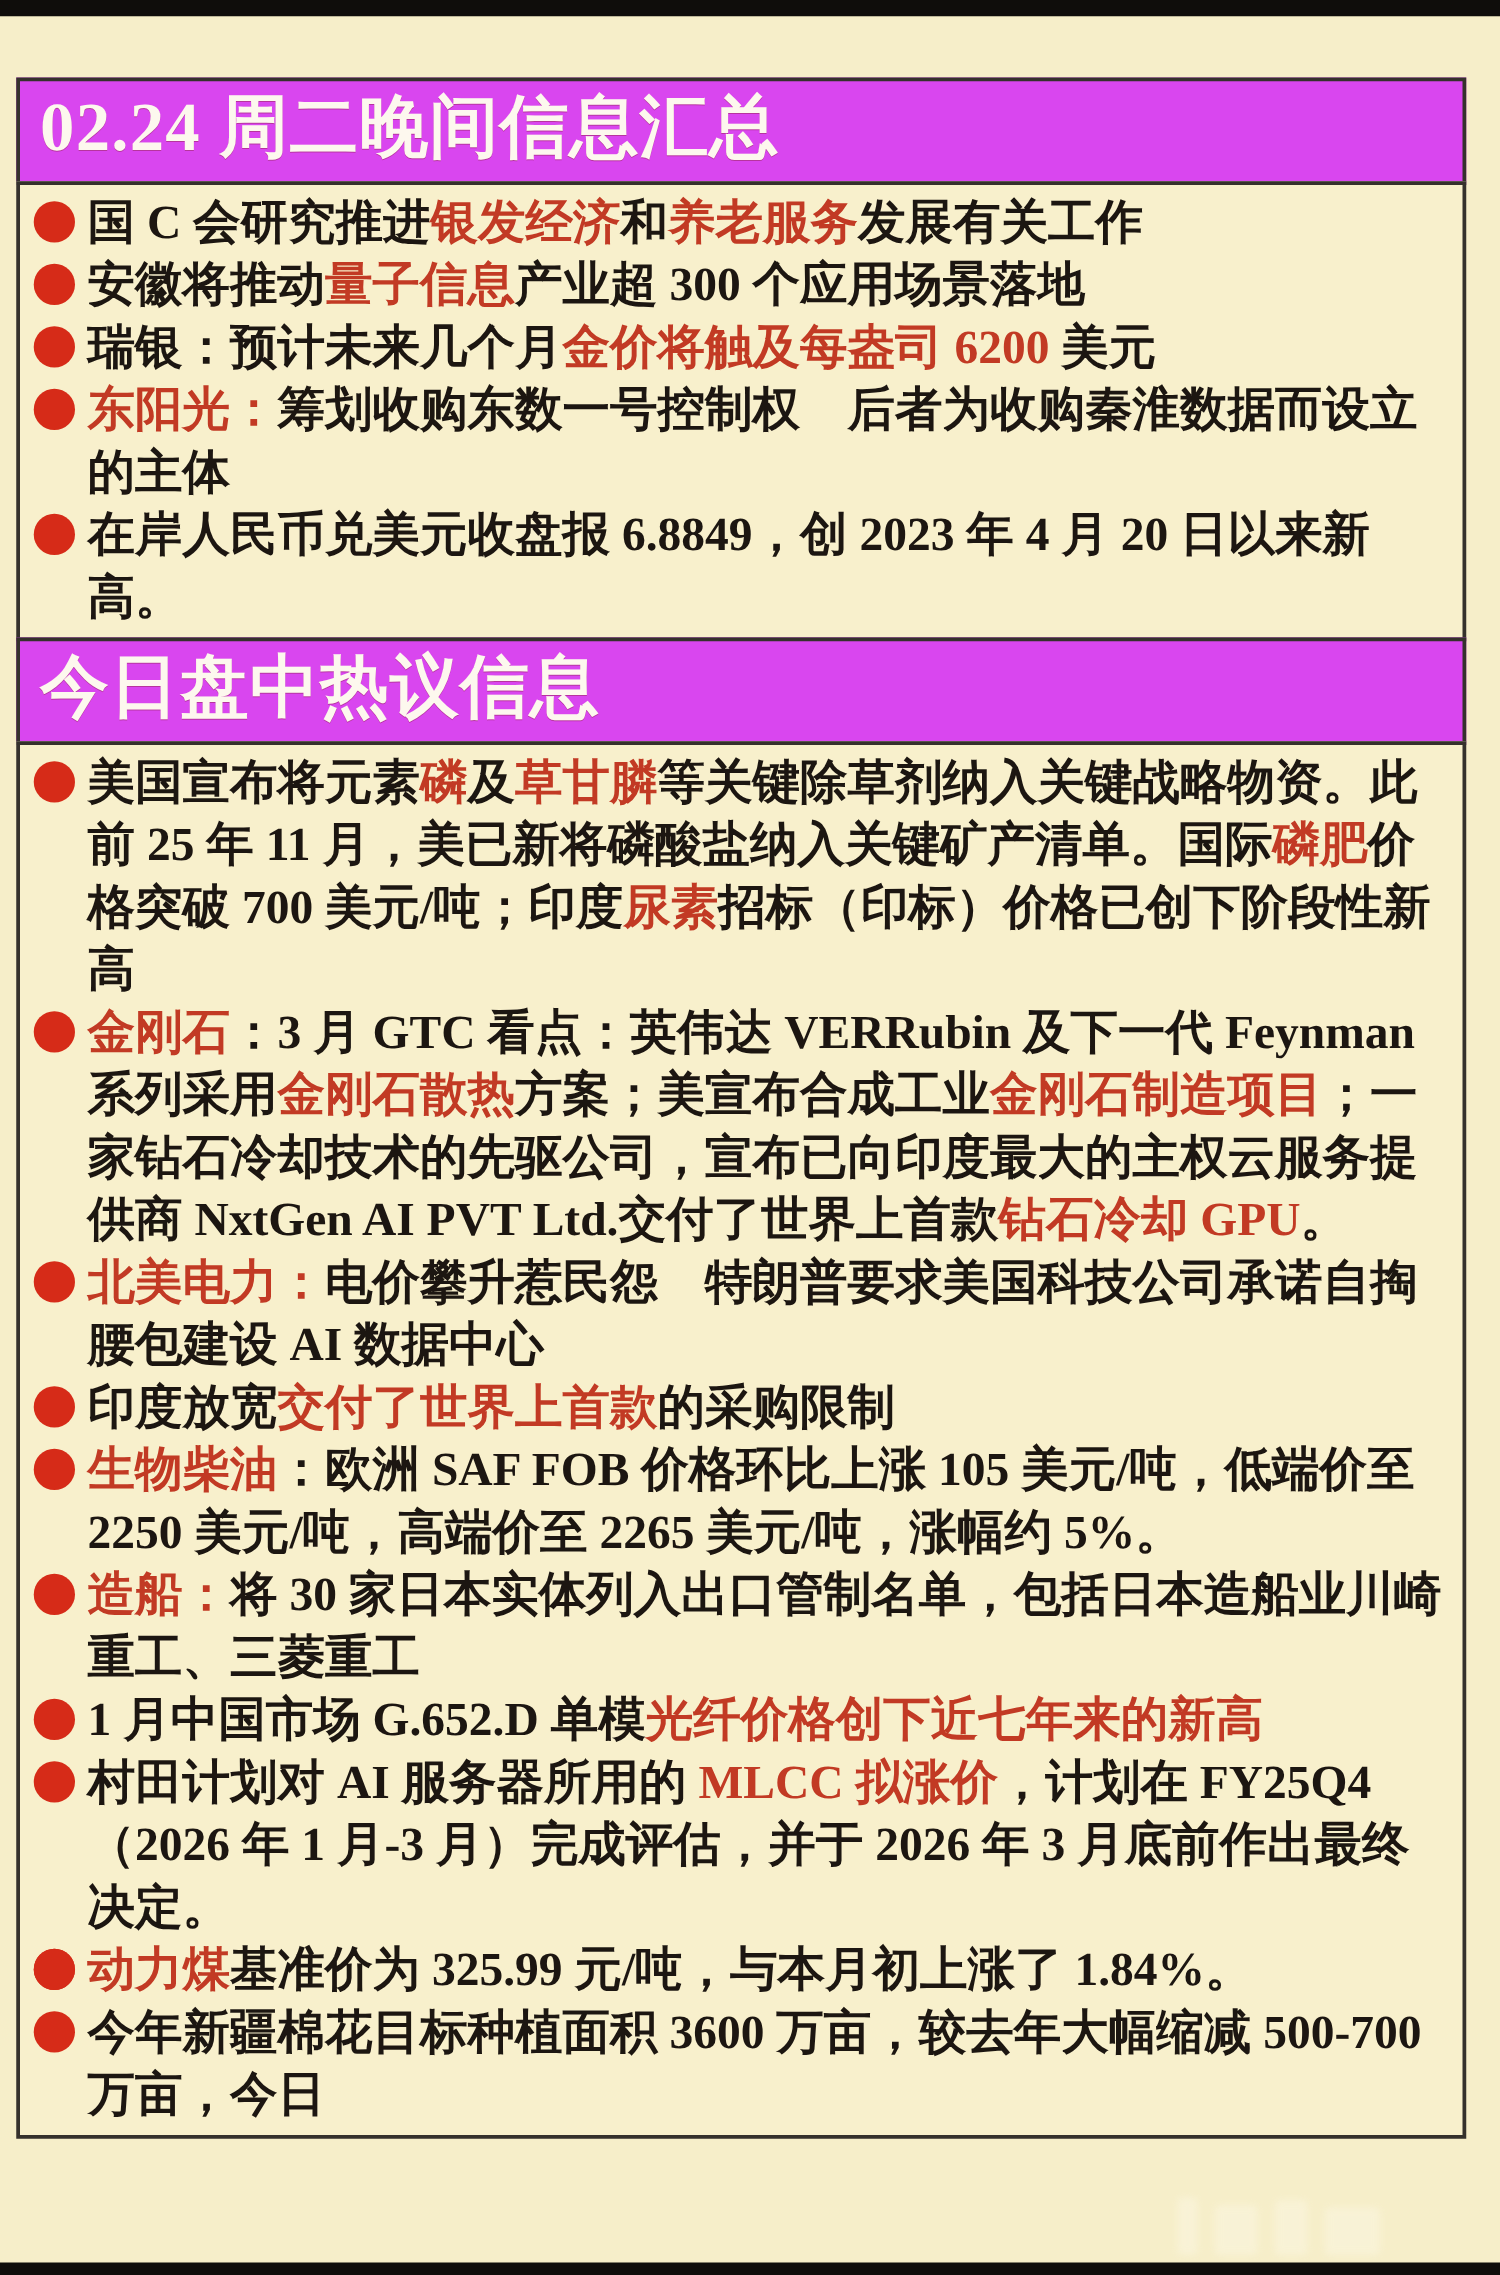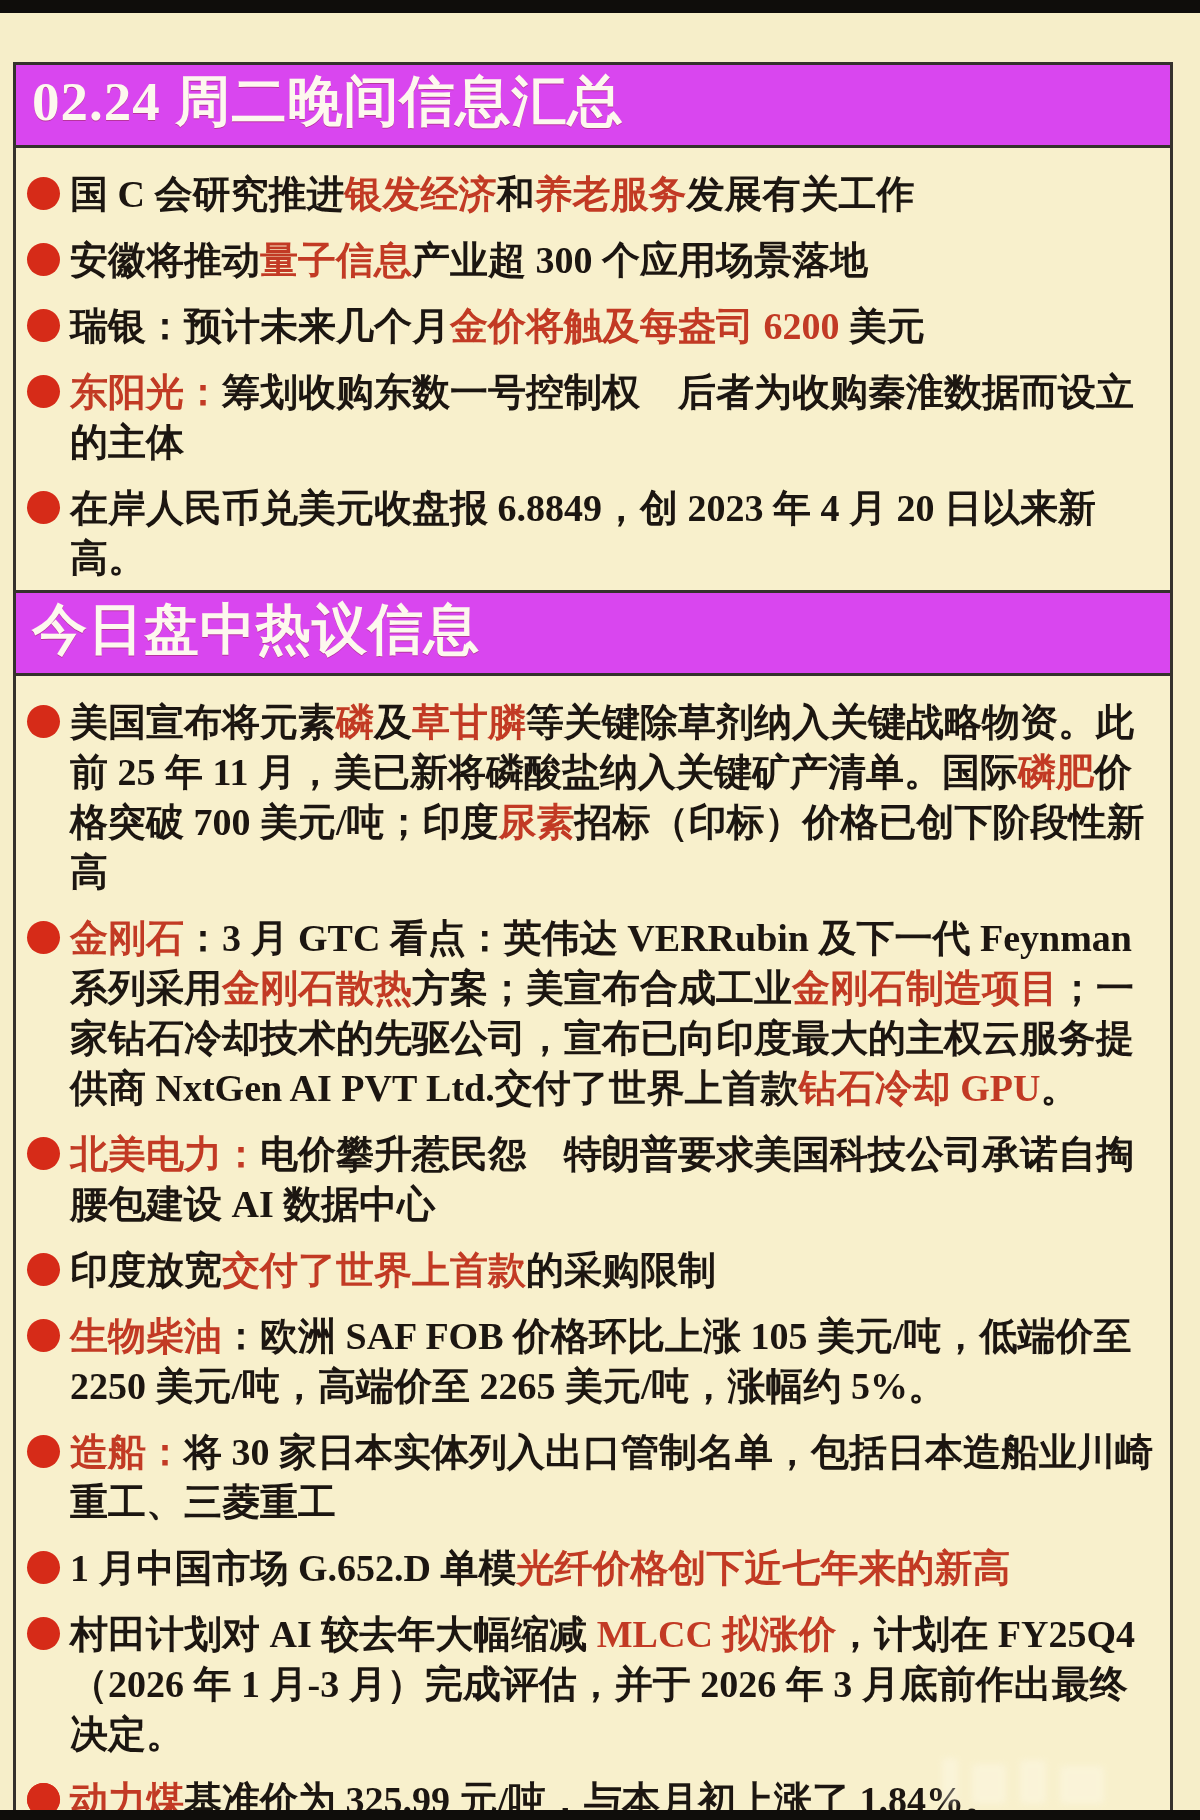--- a/index.html
+++ b/index.html
@@ -48,21 +48,20 @@
     background: #f8f0cc;
     padding: 5px 8px 7px 0;
   }
   .item {
     position: relative;
     padding-left: 54px;
     font-size: 38px;
     line-height: 50px;
     color: #1c1611;
     text-align: left;
-    margin-top: 16px;
   }
   .item .dot {
     position: absolute;
     left: 11px; top: 8px;
     width: 33px; height: 33px;
     border-radius: 50%;
     background: #d62b18;
   }
   .item .red { color: #c23a24; }
   .watermark {
@@ -110,21 +109,21 @@
   </div>
 
   <div class="sec">
       <div class="item"><span class="dot"></span><span><span>美国宣布将元素</span><span class="red">磷</span><span>及</span><span class="red">草甘膦</span><span>等关键除草剂纳入关键战略物资。此前 25 年 11 月，美已新将磷酸盐纳入关键矿产清单。国际</span><span class="red">磷肥</span><span>价格突破 700 美元/吨；印度</span><span class="red">尿素</span><span>招标（印标）价格已创下阶段性新高</span></span></div>
       <div class="item"><span class="dot"></span><span><span class="red">金刚石</span><span>：3 月 GTC 看点：英伟达 VERRubin 及下一代 Feynman 系列采用</span><span class="red">金刚石散热</span><span>方案；美宣布合成工业</span><span class="red">金刚石制造项目</span><span>；一家钻石冷却技术的先驱公司，宣布已向印度最大的主权云服务提供商 NxtGen AI PVT Ltd.交付了世界上首款</span><span class="red">钻石冷却 GPU</span><span>。</span></span></div>
       <div class="item"><span class="dot"></span><span><span class="red">北美电力：</span><span>电价攀升惹民怨　特朗普要求美国科技公司承诺自掏腰包建设 AI 数据中心</span></span></div>
       <div class="item"><span class="dot"></span><span><span>印度放宽</span><span class="red">交付了世界上首款</span><span>的采购限制</span></span></div>
       <div class="item"><span class="dot"></span><span><span class="red">生物柴油</span><span>：欧洲 SAF FOB 价格环比上涨 105 美元/吨，低端价至 2250 美元/吨，高端价至 2265 美元/吨，涨幅约 5%。</span></span></div>
       <div class="item"><span class="dot"></span><span><span class="red">造船：</span><span>将 30 家日本实体列入出口管制名单，包括日本造船业川崎重工、三菱重工</span></span></div>
       <div class="item"><span class="dot"></span><span><span>1 月中国市场 G.652.D 单模</span><span class="red">光纤价格创下近七年来的新高</span></span></div>
-      <div class="item"><span class="dot"></span><span><span>村田计划对 AI 较去年大幅缩减 </span><span class="red">MLCC 拟涨价</span><span>，计划在 FY25Q4（2026 年 1 月-3 月）完成评估，并于 2026 年 3 月底前作出最终决定。</span></span></div>
+      <div class="item"><span class="dot"></span><span><span>村田计划对 AI 服务器所用的 </span><span class="red">MLCC 拟涨价</span><span>，计划在 FY25Q4（2026 年 1 月-3 月）完成评估，并于 2026 年 3 月底前作出最终决定。</span></span></div>
       <div class="item"><span class="dot"></span></div>
       <div class="item"><span class="dot"></span><span><span class="red">动力煤</span><span>基准价为 325.99 元/吨，与本月初上涨了 1.84%。</span></span></div>
       <div class="item"><span class="dot"></span><span><span>今年新疆棉花目标种植面积 3600 万亩，较去年大幅缩减 500-700 万亩，今日</span></span></div>
     </div>
 
 </div>
 
 <div class="watermark">
   <span></span>
     <span></span>

